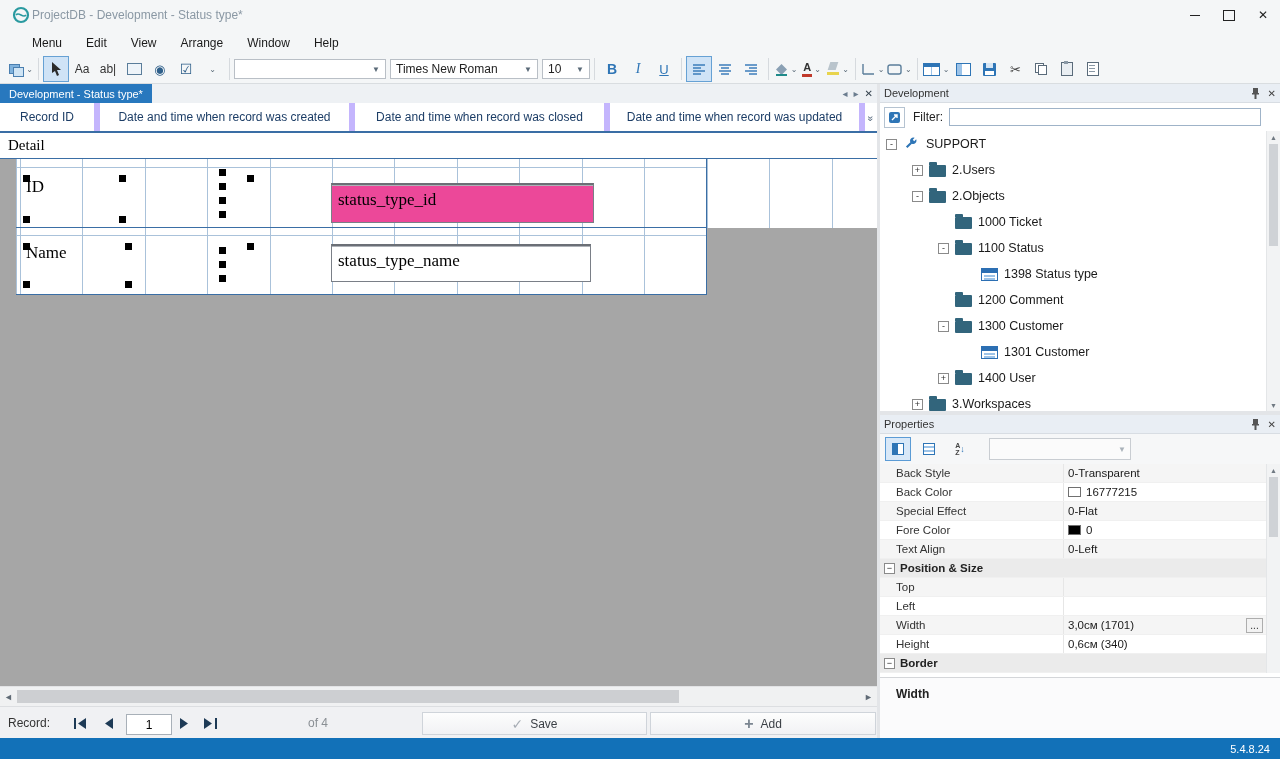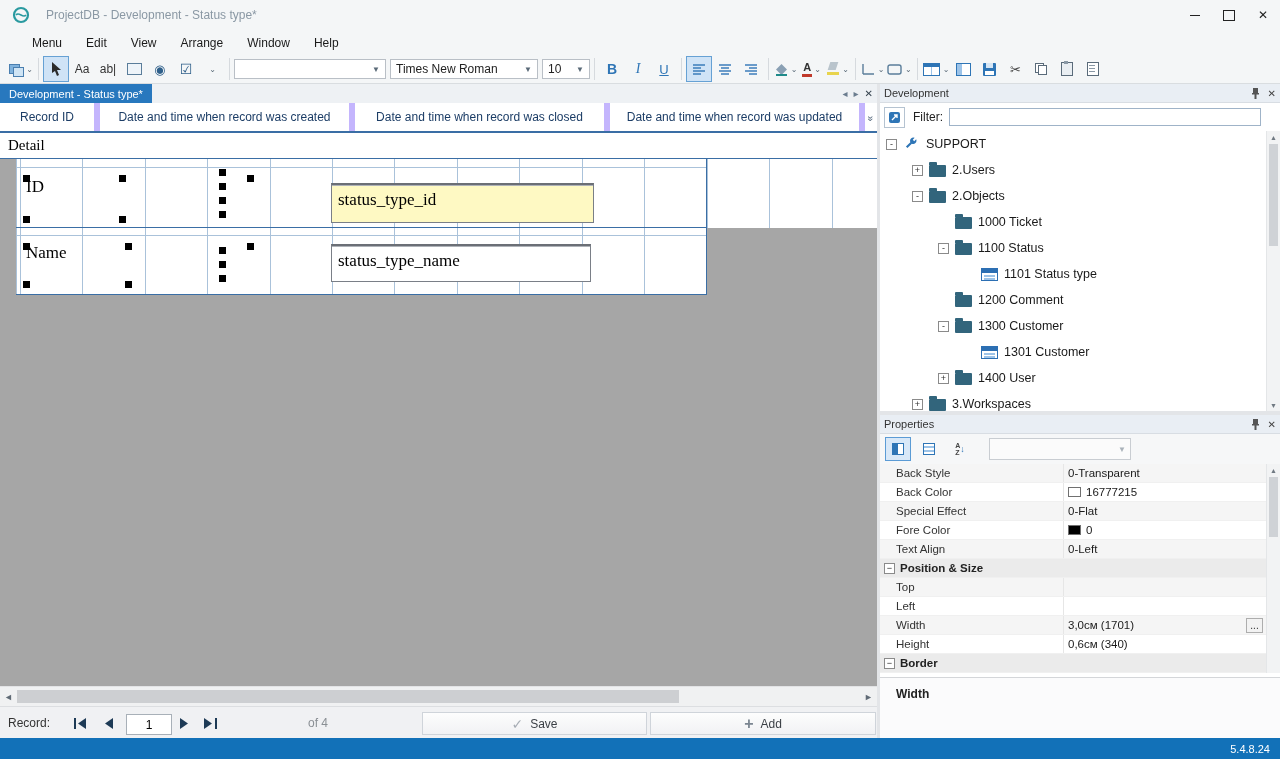--- a/index.html
+++ b/index.html
@@ -2,21 +2,21 @@
 <html><head>
 <meta charset="utf-8">
 <style>
   html,body{margin:0;padding:0}
   body{width:1280px;height:759px;position:relative;overflow:hidden;background:#fff;
        font-family:"Liberation Sans",sans-serif;font-size:12px;color:#222;-webkit-font-smoothing:antialiased}
 
   
   .titlebar{position:absolute;left:0;top:0;width:1280px;height:30px;background:#f4f6f7;display:flex;align-items:center}
   .logo{margin-left:12px;width:18px;height:18px}
-  .title-text{margin-left:16px;color:#8a98a4;font-size:12px}
+  .title-text{margin-left:2px;color:#8a98a4;font-size:12px}
   .win-ctrls{margin-left:auto;display:flex;align-items:center;height:100%}
   .wbtn{width:34px;height:100%;display:flex;align-items:center;justify-content:center;color:#222;font-size:12px}
   .wbtn .minbar{display:block;width:10px;height:0;border-bottom:1.5px solid #222}
   .wbtn .maxbox{display:block;width:10px;height:9px;border:1.2px solid #222}
 
   
   .menubar{position:absolute;left:0;top:30px;width:1280px;height:25px;background:#f4f6f7;display:flex;align-items:center;padding-left:20px;box-sizing:border-box}
   .menu-item{padding:0 12px;height:100%;display:flex;align-items:center;font-size:12px;color:#1a1a1a}
 
   
@@ -347,21 +347,21 @@
         <span class="band-label">Detail</span>
       </div>
       <div class="canvas">
         <div class="form-white"></div>
         <div class="form-ext"></div>
         <div class="hline" style="top:8px"></div>
         <div class="hline strong" style="top:68px"></div>
         <div class="hline" style="top:76px"></div>
 
         <span class="flabel" style="left:10px;top:18px">ID</span>
-        <div class="fieldbox" style="left:315px;top:24px;width:263px;height:40px;background:#fef9c3">status_type_id</div>
+        <div class="fieldbox" style="left:315px;top:24px;width:263px;height:40px;background:#ec4899">status_type_id</div>
 
         <span class="flabel" style="left:10px;top:84px">Name</span>
         <div class="fieldbox" style="left:315px;top:85px;width:260px;height:38px;background:#ffffff">status_type_name</div>
 
         <div style="position:absolute;left:0;top:0;width:690px;height:135px;pointer-events:none">
             <div class="handle" style="left: 7px; top: 16px;"></div>
             <div class="handle" style="left: 103px; top: 16px;"></div>
             <div class="handle" style="left: 231px; top: 16px;"></div>
             <div class="handle" style="left: 7px; top: 57px;"></div>
             <div class="handle" style="left: 103px; top: 57px;"></div>
@@ -478,21 +478,21 @@
           <span class="tlabel">1000 Ticket</span>
         </div>
         <div class="trow" style="padding-left:58px">
           <span class="exp">-</span>
           <span class="ticon folder"></span>
           <span class="tlabel">1100 Status</span>
         </div>
         <div class="trow" style="padding-left:84px">
           <span class="exp none"></span>
           <span class="ticon form"></span>
-          <span class="tlabel">1101 Status type</span>
+          <span class="tlabel">1398 Status type</span>
         </div>
         <div class="trow" style="padding-left:58px">
           <span class="exp none"></span>
           <span class="ticon folder"></span>
           <span class="tlabel">1200 Comment</span>
         </div>
         <div class="trow" style="padding-left:58px">
           <span class="exp">-</span>
           <span class="ticon folder"></span>
           <span class="tlabel">1300 Customer</span>

